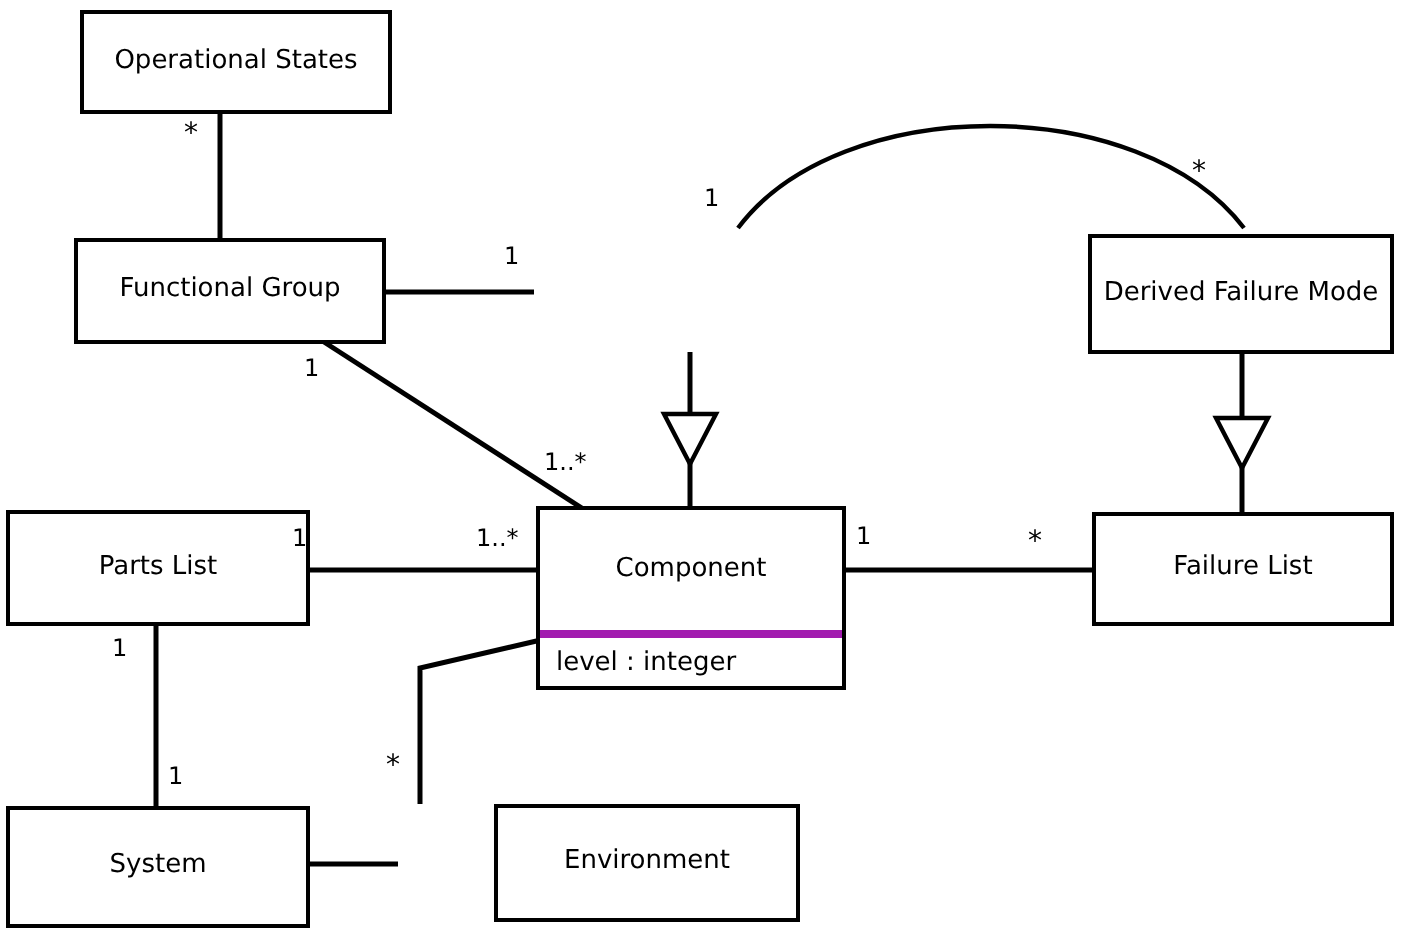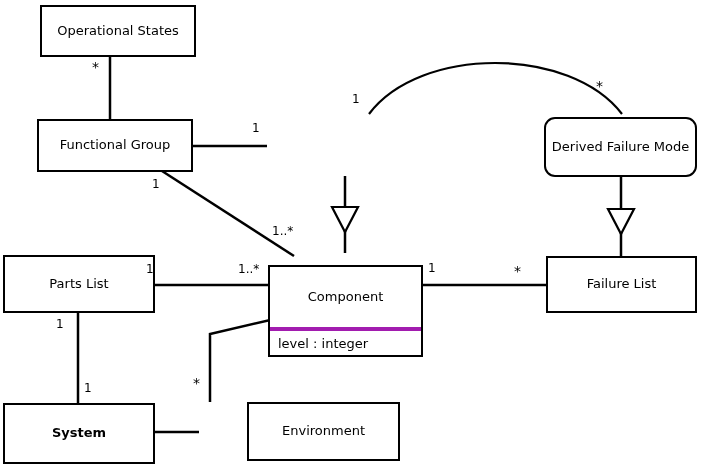--- a/index.html
+++ b/index.html
@@ -107,38 +107,38 @@
 
   <div class="uml-class" style="left:40px; top:5px; width:156px; height:52px;">
     <div class="uml-name-compartment">Operational States</div>
   </div>
 
   <div class="uml-class" style="left:37px; top:119px; width:156px; height:53px;">
     <div class="uml-name-compartment">Functional Group</div>
   </div>
 
 
-  <div class="uml-class" style="left:544px; top:117px; width:153px; height:60px;border-radius:11px;">
+  <div class="uml-class" style="left:544px; top:117px; width:153px; height:60px;">
     <div class="uml-name-compartment">Derived Failure Mode</div>
   </div>
 
   <div class="uml-class" style="left:3px; top:255px; width:152px; height:58px;">
     <div class="uml-name-compartment">Parts List</div>
   </div>
 
-  <div class="uml-class" style="left:268px; top:253px; width:155px; height:92px;margin-top:12px;">
+  <div class="uml-class" style="left:268px; top:253px; width:155px; height:92px;">
     <div class="uml-name-compartment">Component</div>
     <div class="uml-attr-compartment">level : integer</div>
   </div>
 
   <div class="uml-class" style="left:546px; top:256px; width:151px; height:57px;">
     <div class="uml-name-compartment">Failure List</div>
   </div>
 
-  <div class="uml-class" style="left:3px; top:403px; width:152px; height:61px;font-weight:bold;">
+  <div class="uml-class" style="left:3px; top:403px; width:152px; height:61px;">
     <div class="uml-name-compartment">System</div>
   </div>
 
   <div class="uml-class" style="left:199px; top:402px; width:153px; height:59px;margin-left:48px;">
     <div class="uml-name-compartment">Environment</div>
   </div>
 
   <span class="multiplicity star" style="left:92px; top:60px;">*</span>
 
   <span class="multiplicity" style="left:252px; top:122px;">1</span>

